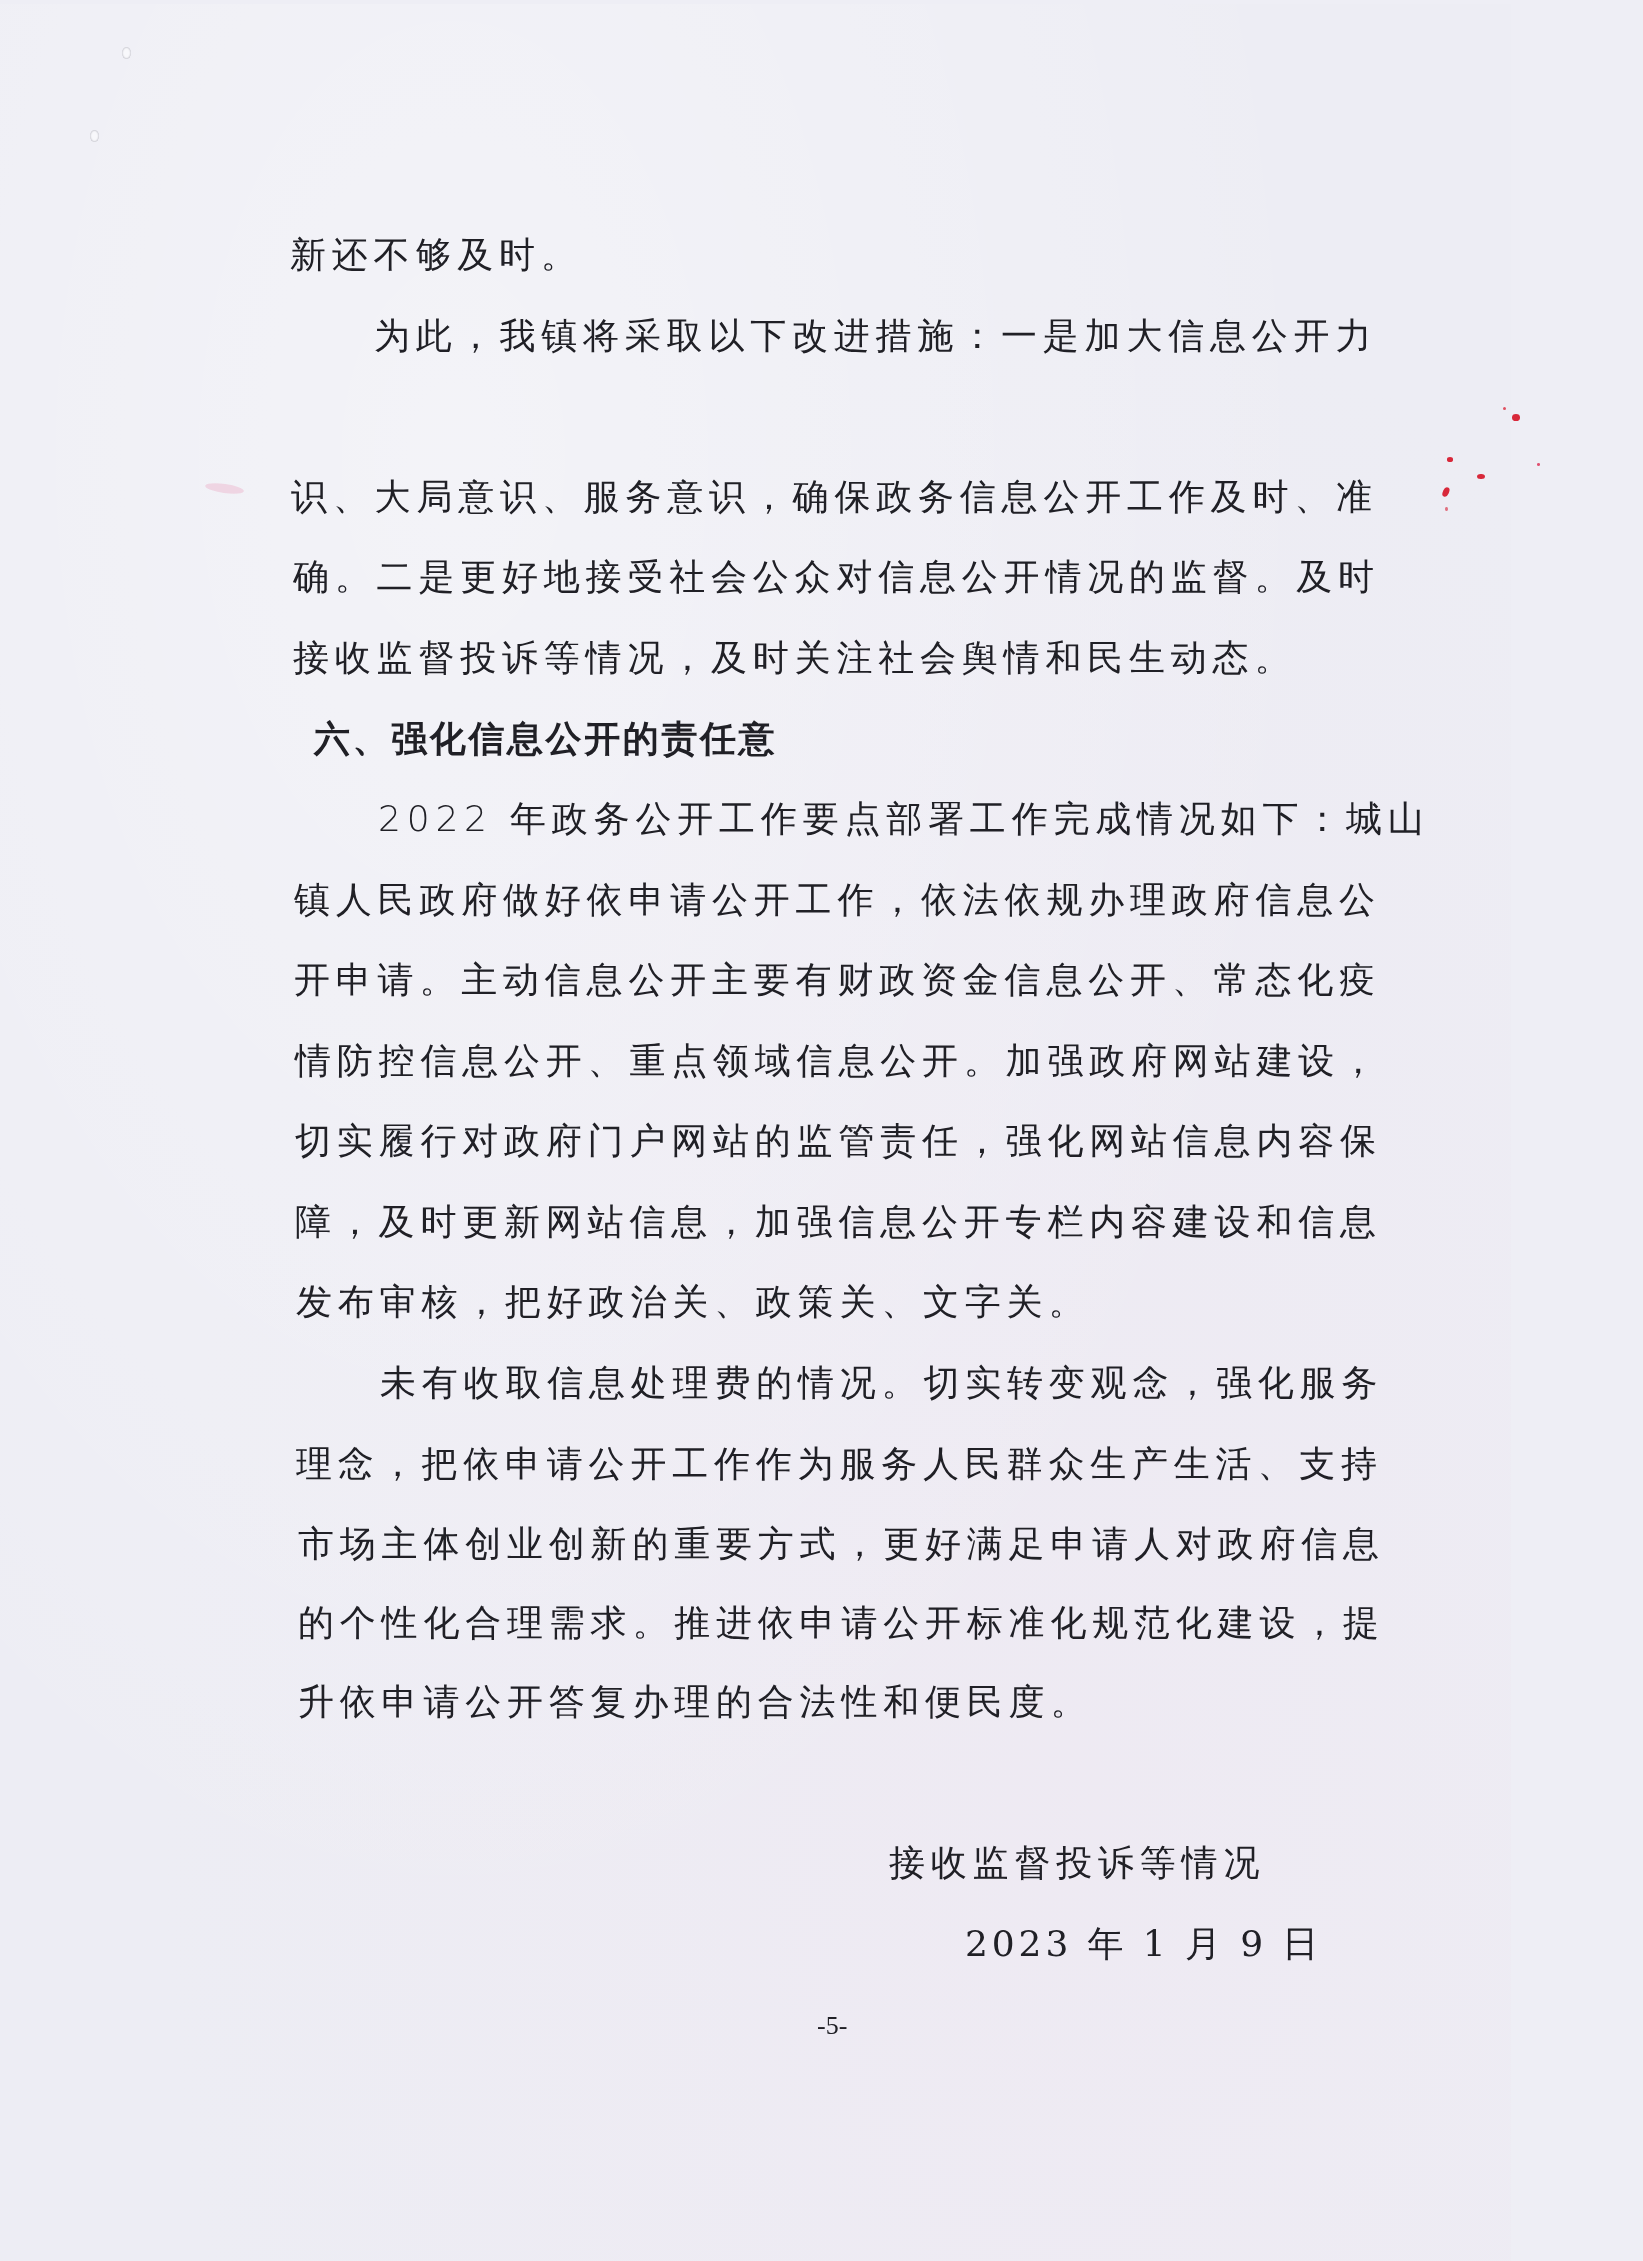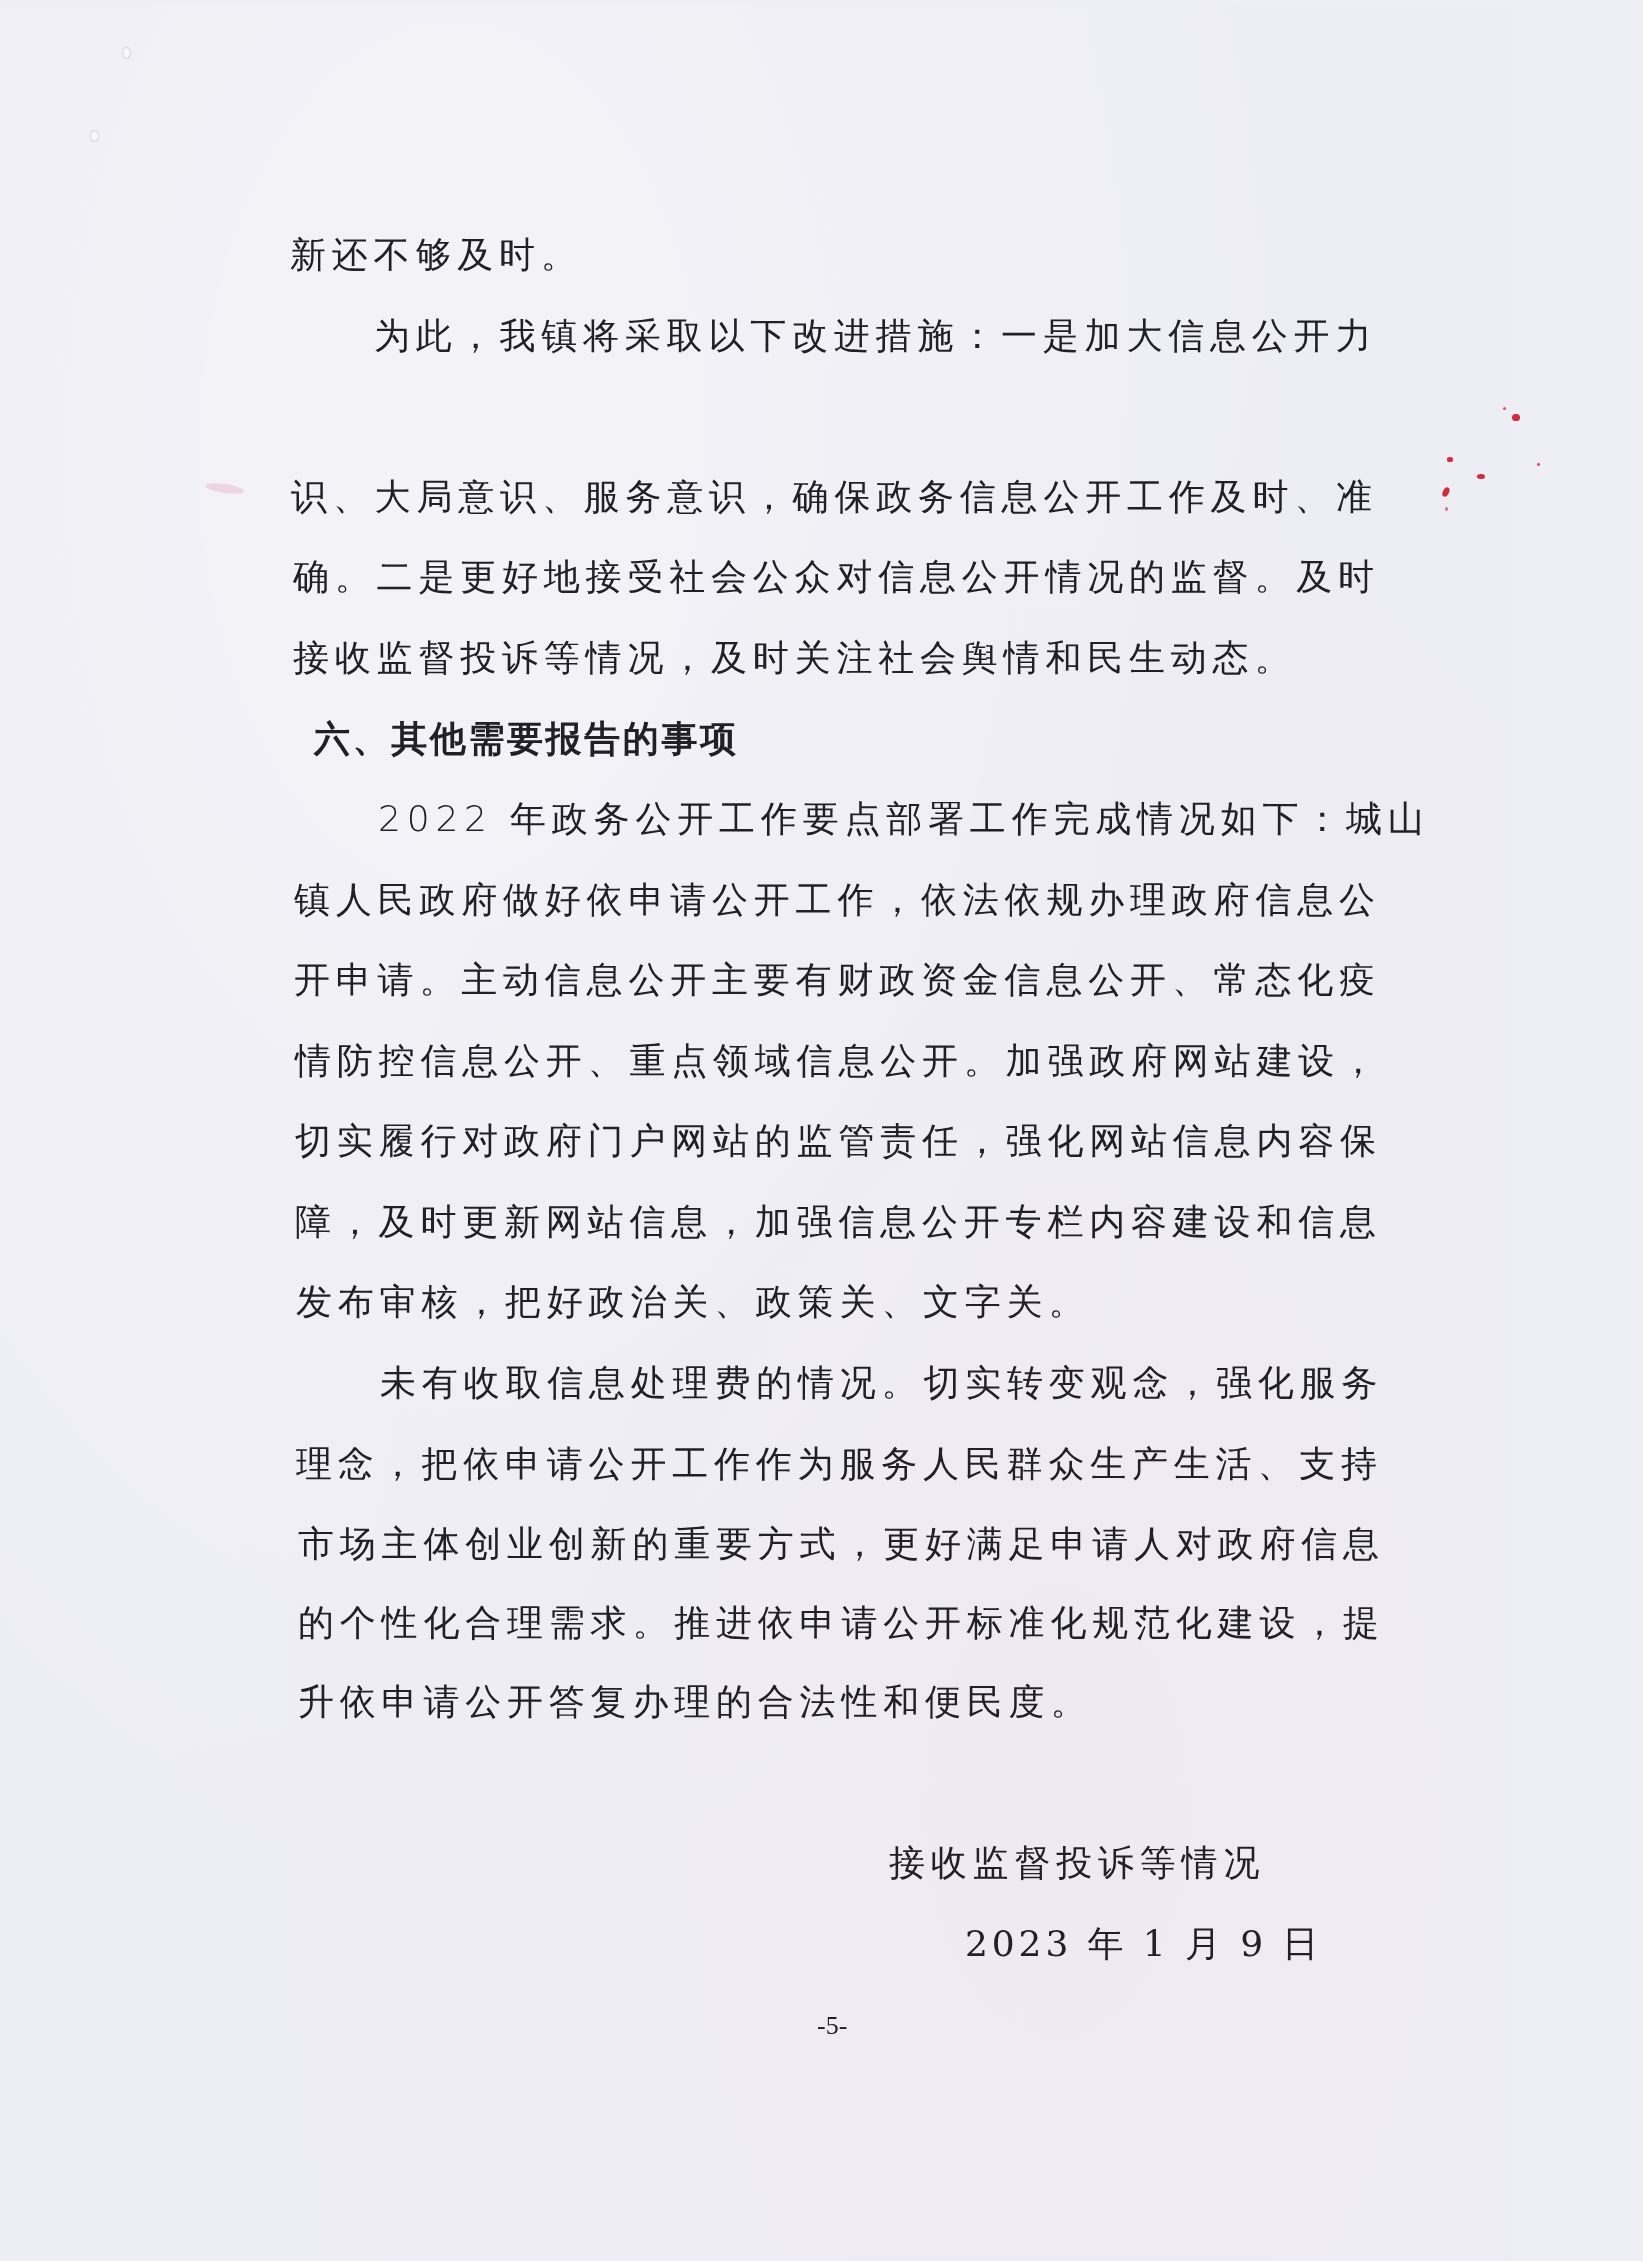--- a/index.html
+++ b/index.html
@@ -61,21 +61,21 @@
   <div class="mark" style="left:1443px;top:483px;width:5.8px;height:9.7px;background:#d8283a;transform:rotate(25deg);"></div>
   <div class="mark" style="left:1537px;top:459px;width:3.2px;height:2.6px;background:#e05070;"></div>
   <div class="mark" style="left:1445px;top:503px;width:2.6px;height:3.9px;background:#e07080;"></div>
 
   <div class="line" style="left:290px;top:233px;">新还不够及时。</div>
   <div class="line" style="left:374px;top:314px;">为此，我镇将采取以下改进措施：一是加大信息公开力</div>
   <div class="line" style="left:291px;top:475px;">识、大局意识、服务意识，确保政务信息公开工作及时、准</div>
   <div class="line" style="left:293px;top:555px;">确。二是更好地接受社会公众对信息公开情况的监督。及时</div>
   <div class="line" style="left:293px;top:636px;">接收监督投诉等情况，及时关注社会舆情和民生动态。</div>
 
-  <div class="line heading" style="left:314px;top:717px;">六、其他需要报告的事项</div>
+  <div class="line heading" style="left:314px;top:717px;">六、强化信息公开的责任意</div>
 
   <div class="line" style="left:378px;top:797px;">2022 年政务公开工作要点部署工作完成情况如下：城山</div>
   <div class="line" style="left:294px;top:878px;">镇人民政府做好依申请公开工作，依法依规办理政府信息公</div>
   <div class="line" style="left:294px;top:958px;">开申请。主动信息公开主要有财政资金信息公开、常态化疫</div>
   <div class="line" style="left:295px;top:1039px;">情防控信息公开、重点领域信息公开。加强政府网站建设，</div>
   <div class="line" style="left:295px;top:1119px;">切实履行对政府门户网站的监管责任，强化网站信息内容保</div>
   <div class="line" style="left:296px;top:1280px;">发布审核，把好政治关、政策关、文字关。</div>
   <div class="line" style="left:295px;top:1200px;">障，及时更新网站信息，加强信息公开专栏内容建设和信息</div>
   <div class="line" style="left:380px;top:1361px;">未有收取信息处理费的情况。切实转变观念，强化服务</div>
   <div class="line" style="left:296px;top:1442px;">理念，把依申请公开工作作为服务人民群众生产生活、支持</div>

